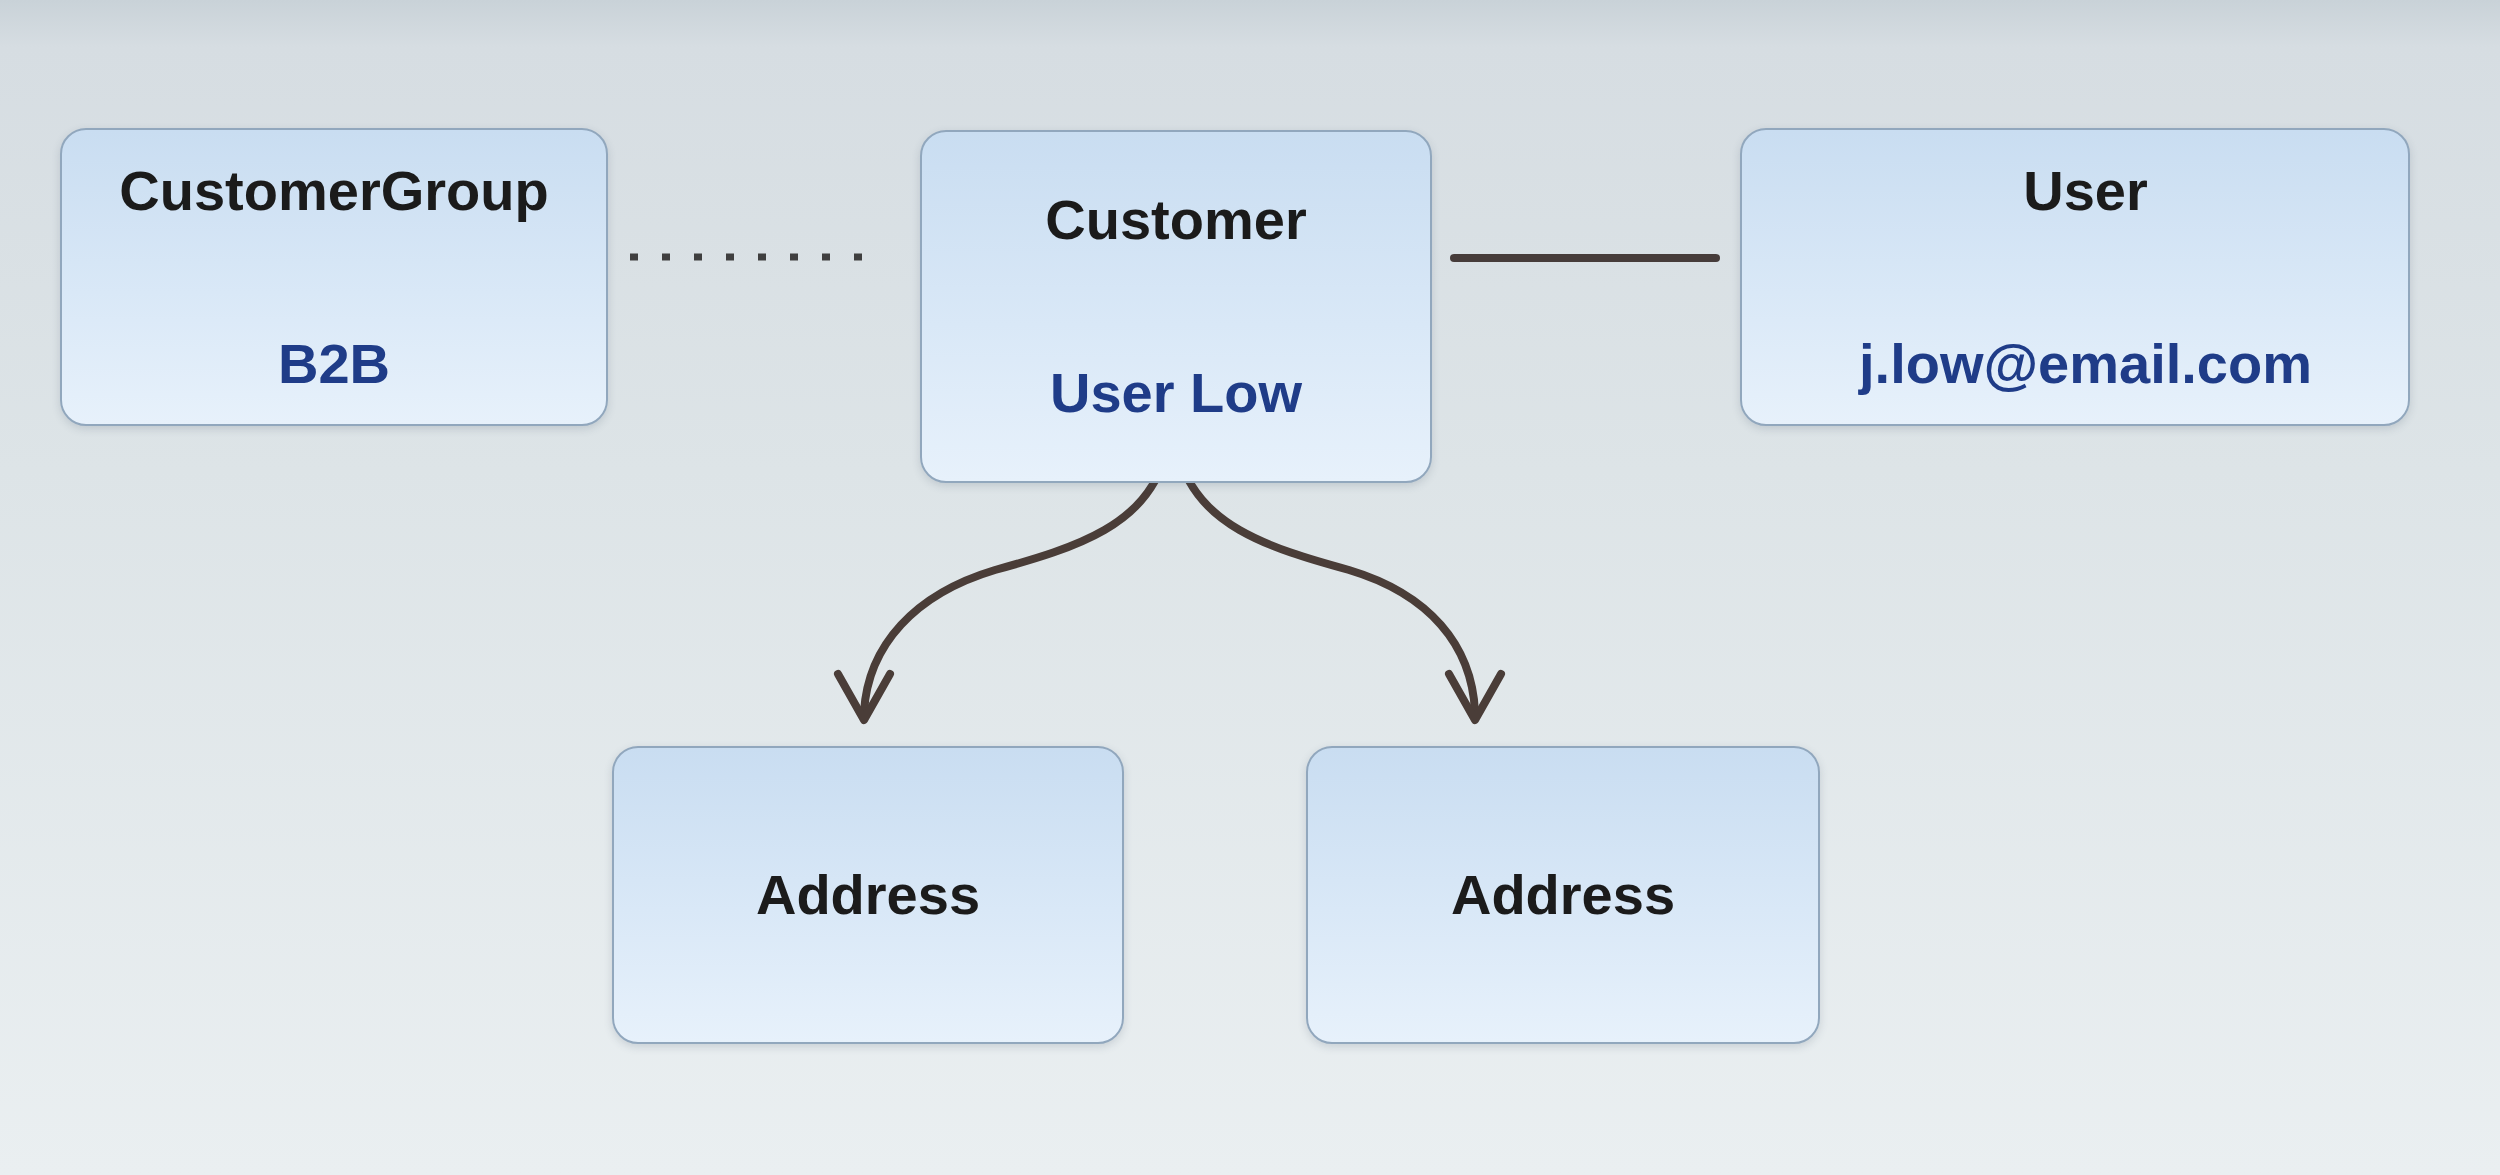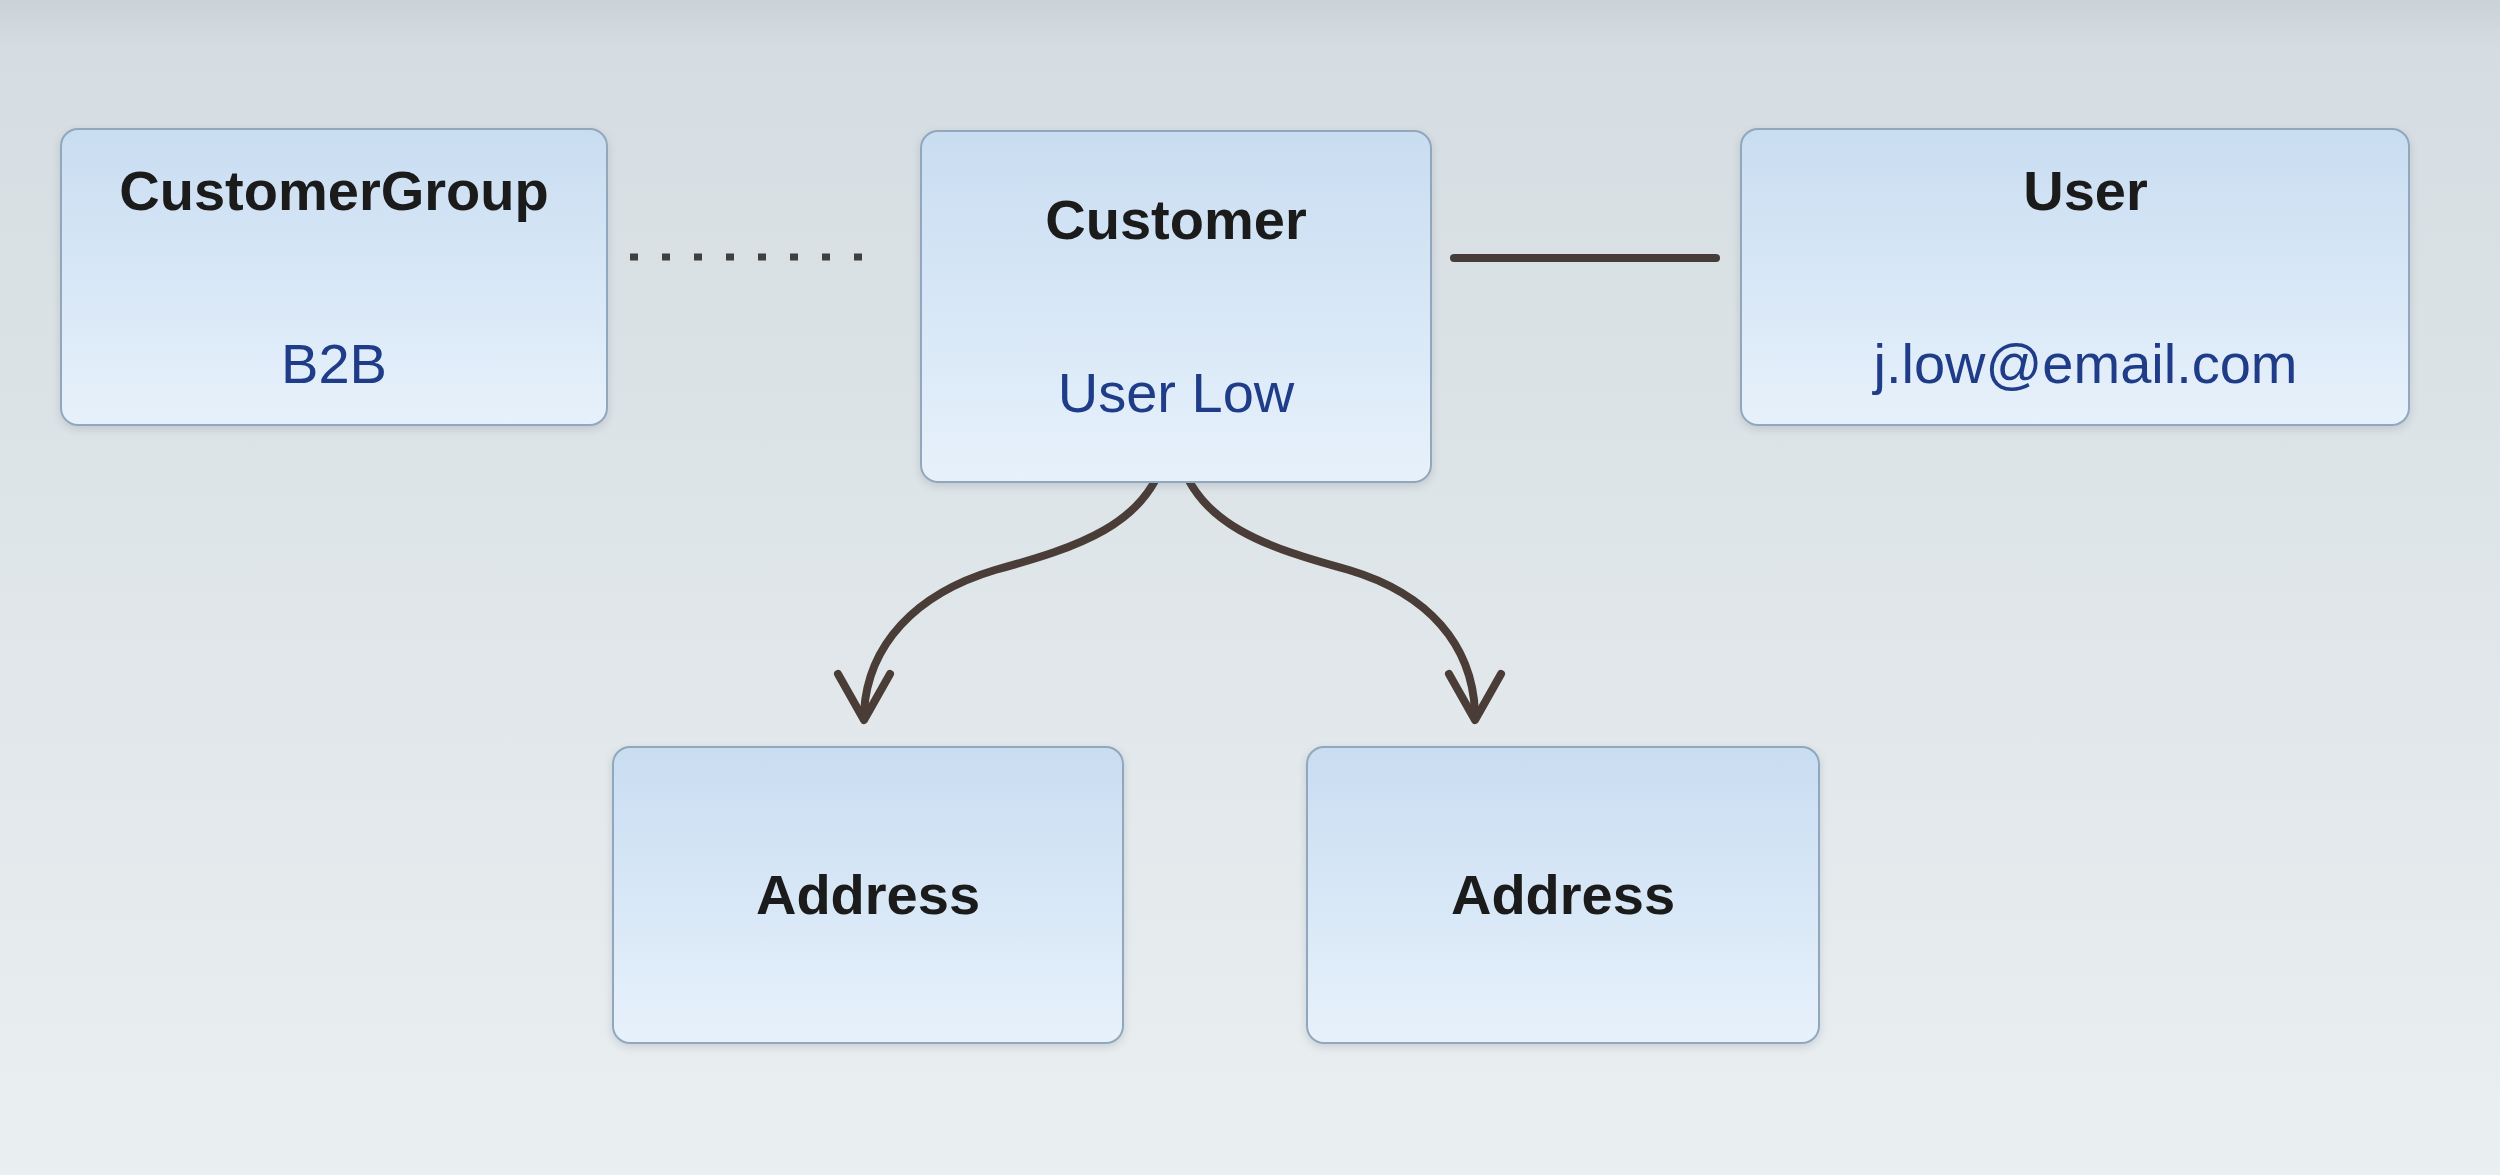--- a/index.html
+++ b/index.html
@@ -20,39 +20,39 @@
     left: 0;
     top: 0;
     width: 2500px;
     height: 1175px;
     pointer-events: none;
   }
   .node {
     position: absolute;
     box-sizing: border-box;
     border: 2px solid #91a7bd;
-    border-radius: 18px;
+    border-radius: 26px;
     background: linear-gradient(180deg, #c9ddf1 0%, #d9e8f7 55%, #e7f1fb 100%);
     box-shadow: 0 3px 8px rgba(60, 80, 100, 0.18);
     display: flex;
     flex-direction: column;
     align-items: center;
     justify-content: center;
     gap: 117px;
   }
   .node-title {
     font-size: 56px;
     font-weight: bold;
     color: #1b1b1b;
     white-space: nowrap;
     line-height: 1;
   }
   .node-value {
     font-size: 56px;
-    font-weight: normal;
+    font-weight: bold;
     color: #1f3c88;
     white-space: nowrap;
     line-height: 1;
   }
   #node-customer-group { left: 60px;   top: 128px; width: 548px; height: 298px; }
   #node-customer       { left: 920px;  top: 130px; width: 512px; height: 353px; }
   #node-user           { left: 1740px; top: 128px; width: 670px; height: 298px; padding-left: 21px; }
   #node-address-1      { left: 612px;  top: 746px; width: 512px; height: 298px; }
   #node-address-2      { left: 1306px; top: 746px; width: 514px; height: 298px; }
 </style>

